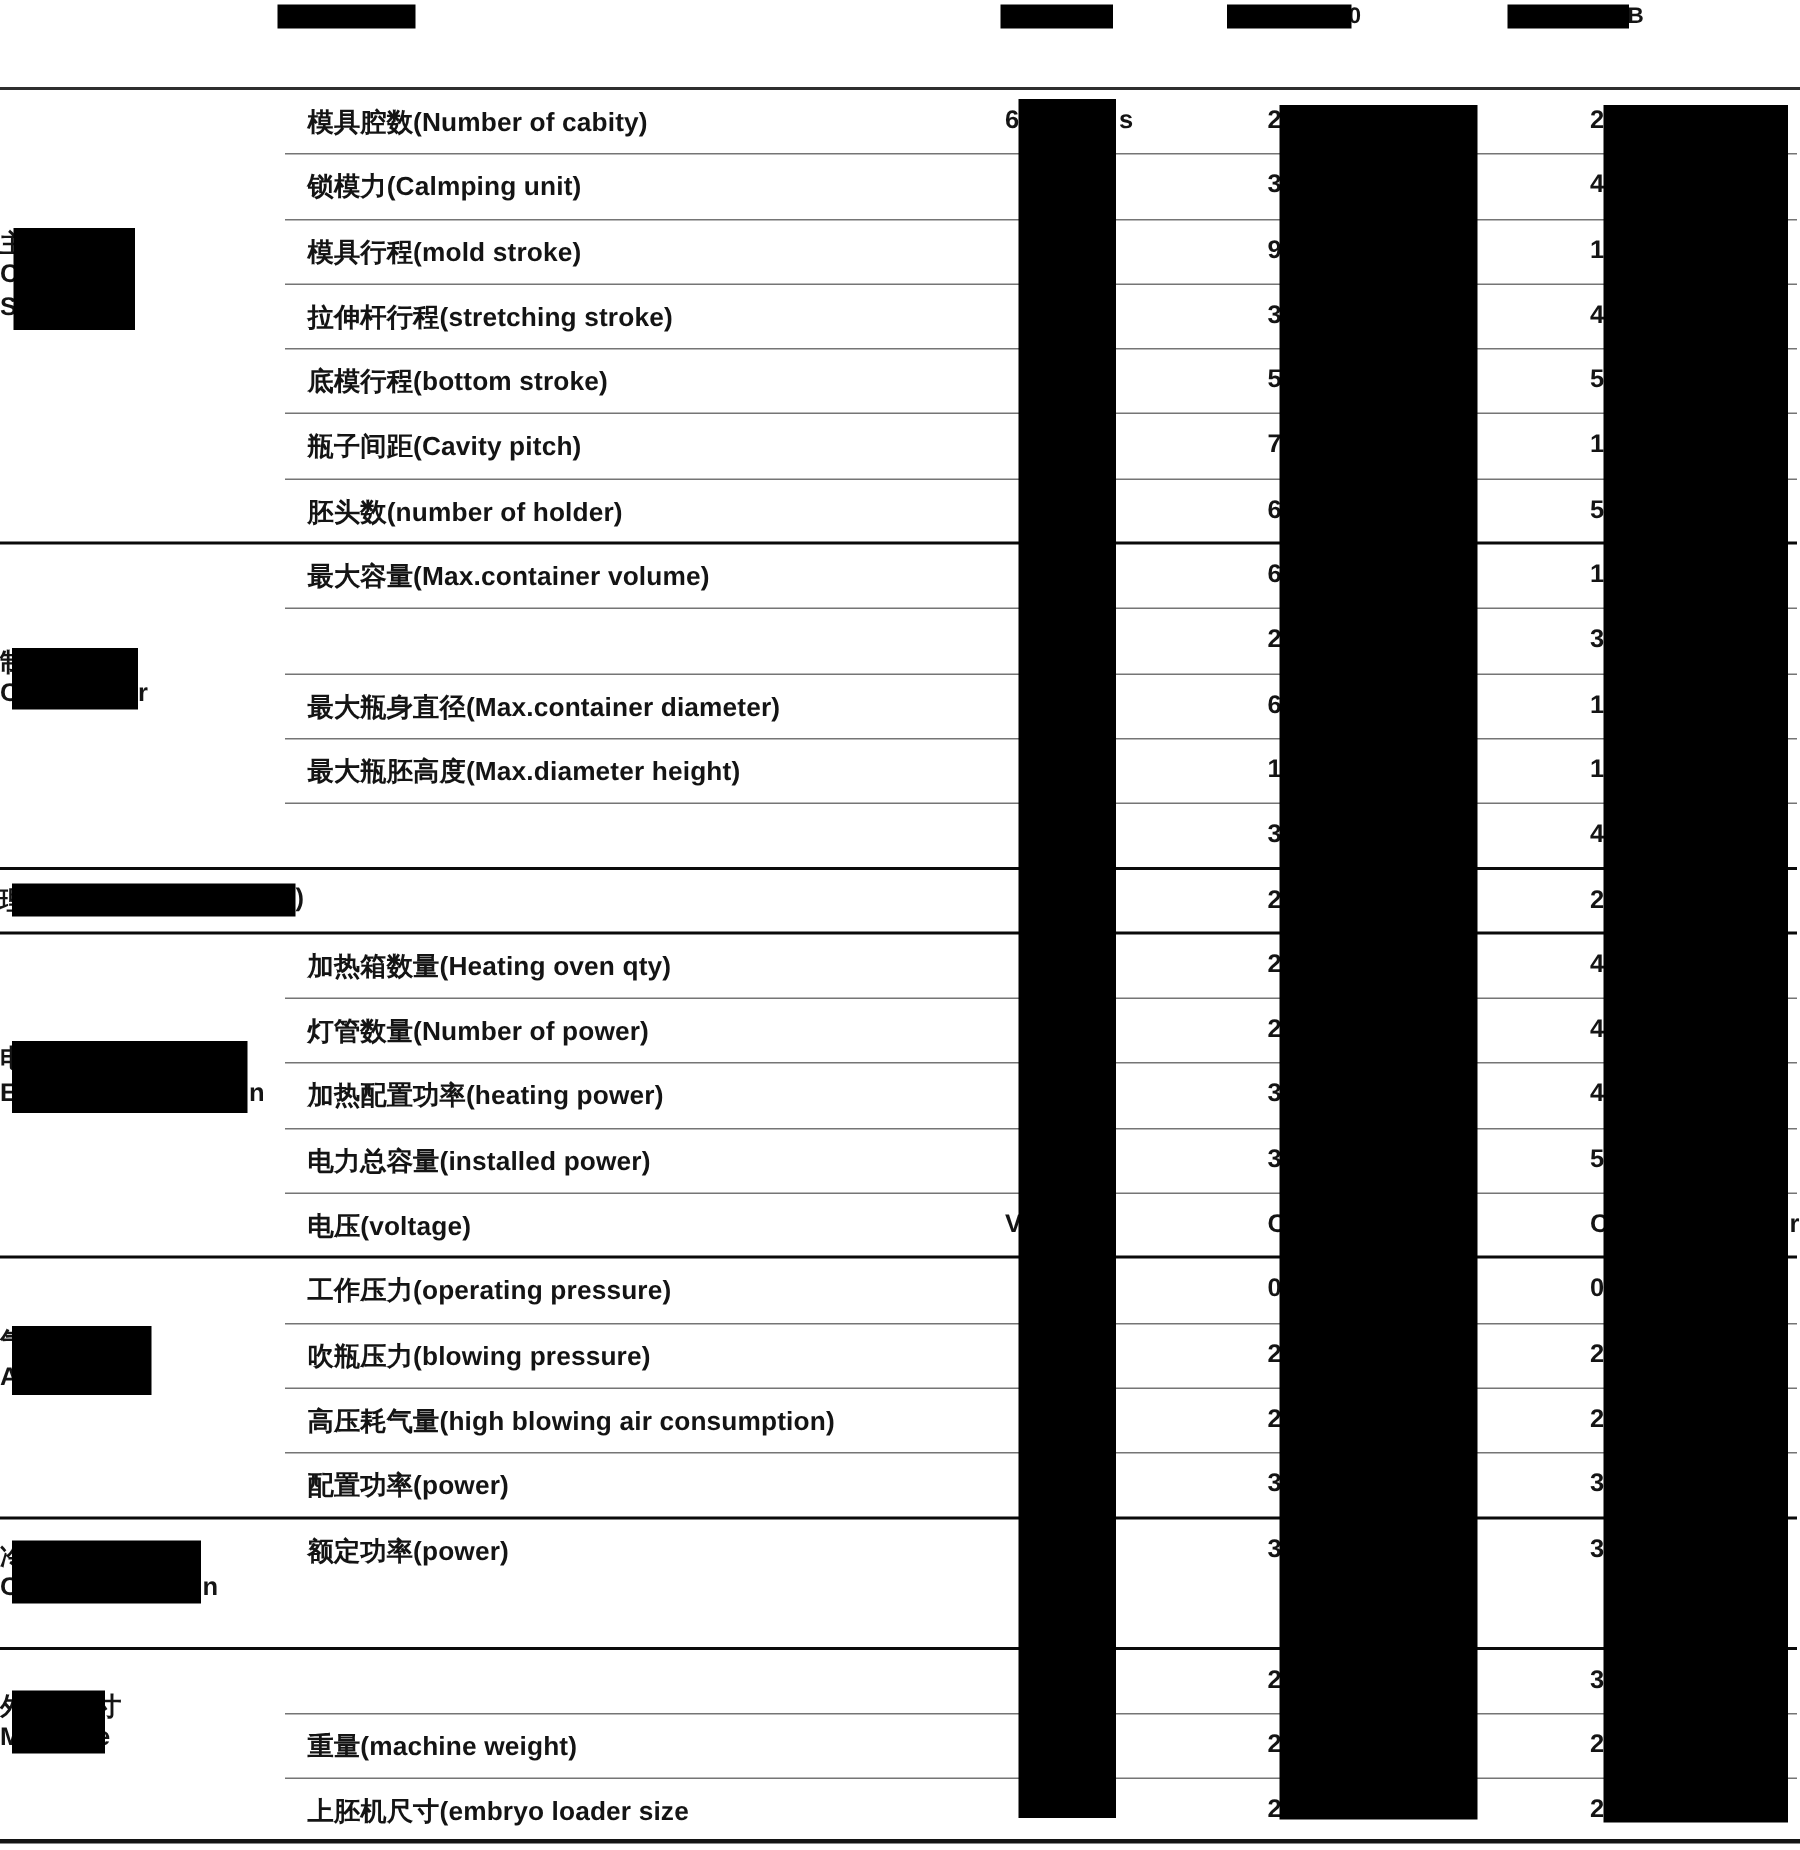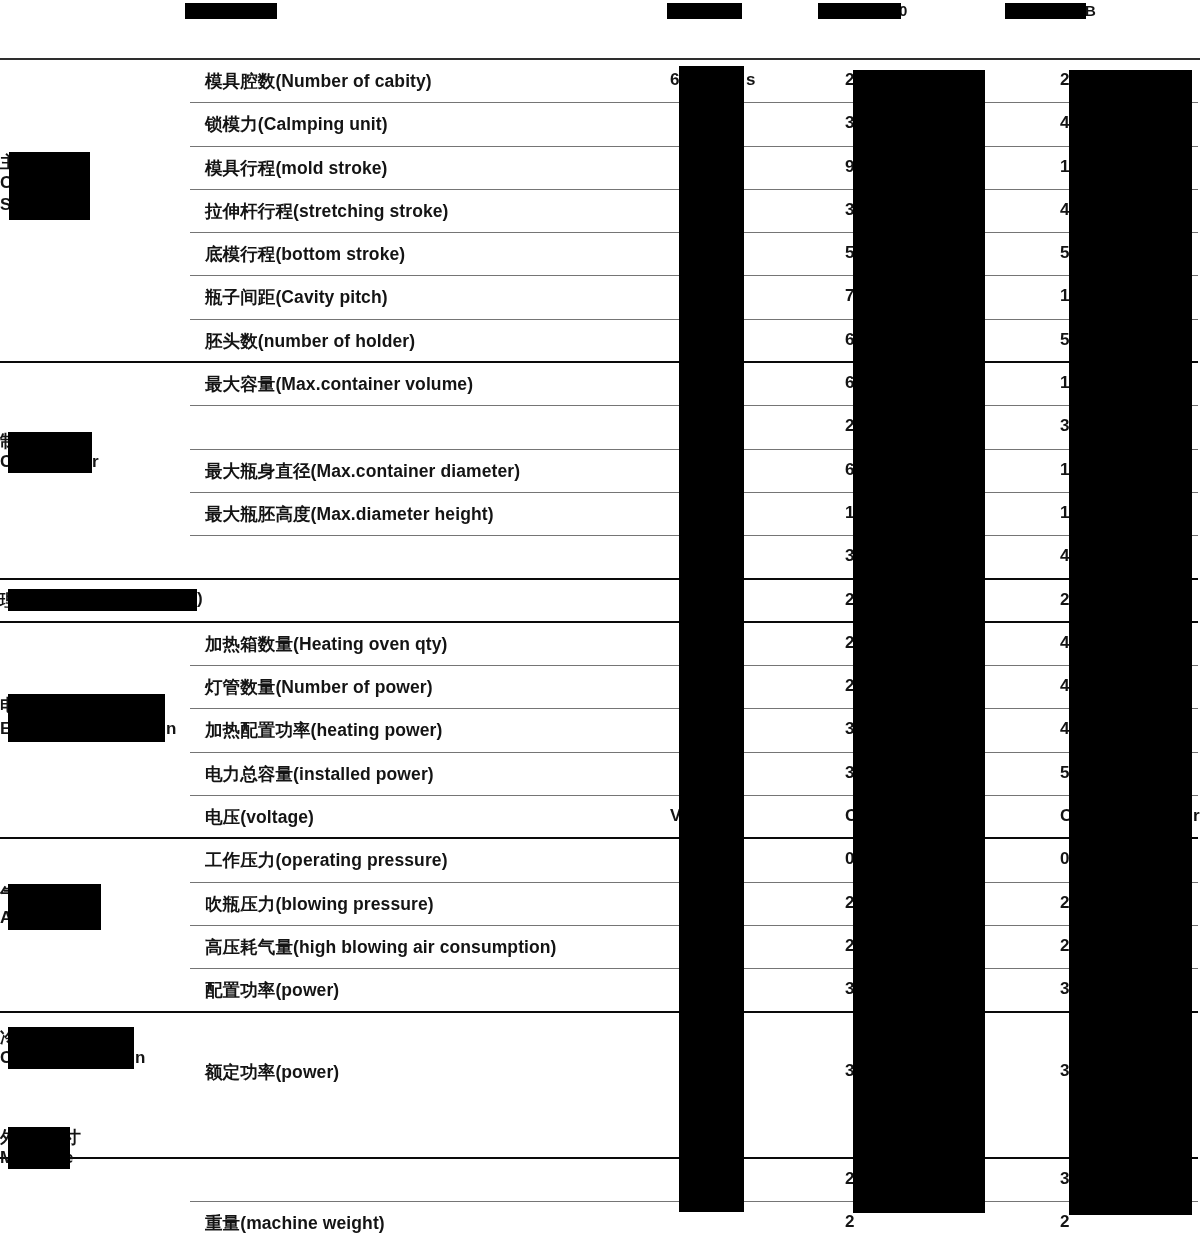--- a/index.html
+++ b/index.html
@@ -2,21 +2,21 @@
 <html><head>
 <meta charset="utf-8">
 <style>
   html,body{margin:0;padding:0;background:#fff;}
   .page{
     position:relative;width:1200px;height:1233px;background:#ffffff;overflow:hidden;
     font-family:"Liberation Sans","DejaVu Sans",sans-serif;color:#141414;
   }
   .table{position:absolute;top:58px;left:0;width:1200px;border-top:2px solid #2e2e2e;}
   .row{position:relative;height:43.3px;}
-  .row.tall{height:108px;margin-top:38px;}
+  .row.tall{height:87px;}
   .rlabel{
     position:absolute;left:205px;top:9px;font-size:17.5px;font-weight:700;white-space:nowrap;
     letter-spacing:0.1px;
   }
   .frag{position:absolute;top:10px;font-size:17px;font-weight:700;white-space:nowrap;z-index:2;}
   .pfrag{position:absolute;font-size:17px;font-weight:700;white-space:nowrap;z-index:4;}
   .sep-thin{position:absolute;left:190px;right:2px;bottom:0;height:1px;background:#757575;}
   .sep-group{position:absolute;left:0;right:2px;bottom:0;height:2px;background:#0a0a0a;}
   .sep-bottom{position:absolute;left:0;right:0;bottom:0;height:3px;background:#141414;}
   .box{position:absolute;background:#000;z-index:6;}
@@ -178,20 +178,21 @@
         <span class="frag" style="left: 1060px;">3</span>
         <div class="sep-thin"></div>
       </div>
       <div class="row">
         <span class="rlabel">重量(machine weight)</span>
         <span class="frag" style="left: 845px;">2</span>
         <span class="frag" style="left: 1060px;">2</span>
         <div class="sep-thin"></div>
       </div>
       <div class="row">
+        <span class="rlabel">上胚机尺寸(embryo loader size</span>
         <span class="frag" style="left: 845px;">2</span>
         <span class="frag" style="left: 1060px;">2</span>
         <div class="sep-bottom"></div>
       </div>
     </div>
   <div id="overlays">
       <span class="pfrag" style="left: 0px; top: 151px;">主</span>
       <span class="pfrag" style="left: 0px; top: 173px;">C</span>
       <span class="pfrag" style="left: 0px; top: 195px;">S</span>
       <div class="box" style="left: 9px; top: 152px; width: 81px; height: 68px;"></div>

